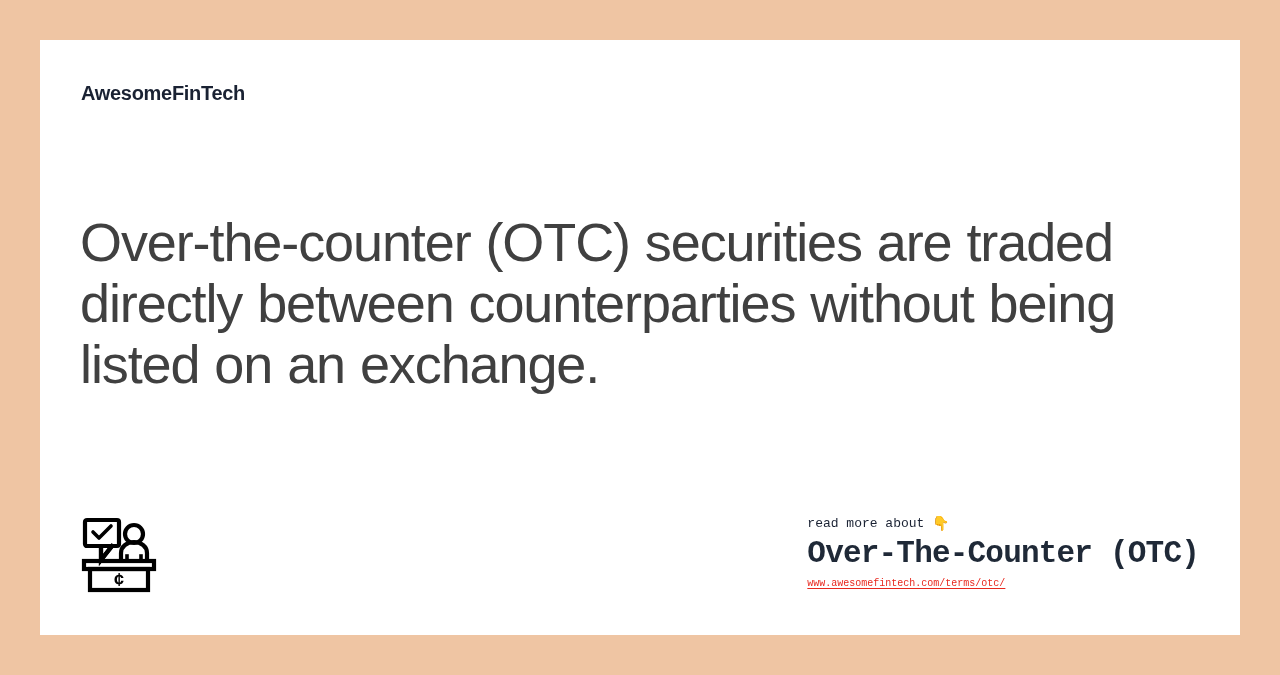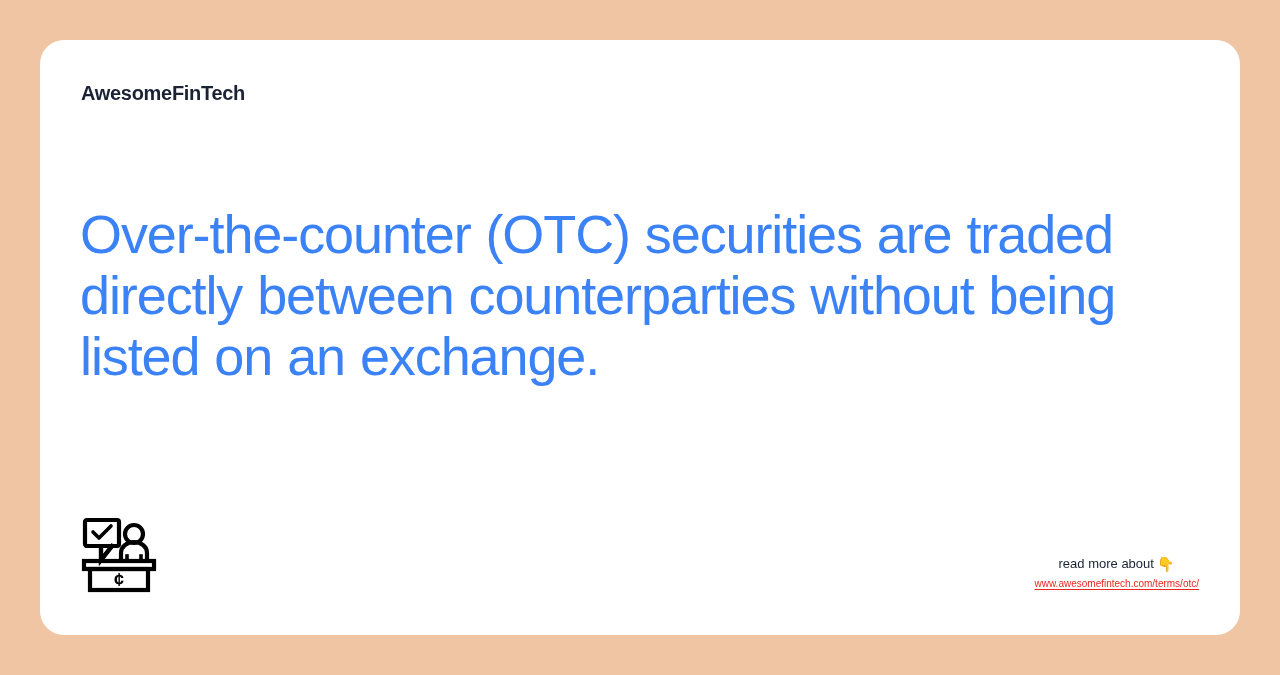--- a/index.html
+++ b/index.html
@@ -24,46 +24,45 @@
   }
 
   
   .card {
     position: absolute;
     left: 40px;
     top: 40px;
     width: 1200px;
     height: 595px;
     background: #ffffff;
-    border-radius: 24px;
   }
 
   
   .brand {
     position: absolute;
     left: 41px;
     top: 42px;
     font-size: 20px;
     font-weight: bold;
     letter-spacing: -0.3px;
     color: #1a2233;
     white-space: nowrap;
   }
 
   
   .headline {
     position: absolute;
     left: 40px;
-    top: 164px;
+    top: 172px;
     width: 1130px;
     font-size: 54px;
     line-height: 61px;
     font-weight: 300;
     letter-spacing: -1.1px;
-    color: #3b82f6;
+    color: #404040;
     word-spacing: 1px;
   }
 
   
   .footer {
     position: absolute;
     left: 0;
     right: 0;
     bottom: 0;
     height: 150px;
@@ -77,21 +76,22 @@
     width: 80px;
     height: 80px;
   }
   .term-icon svg { display: block; width: 80px; height: 80px; }
 
   
   .term-block {
     position: absolute;
     right: 41px;
     bottom: 42px;
-    text-align: center;
+    text-align: left;
+    font-family: Liberation Mono, monospace;
   }
 
   .read-more {
     font-size: 13px;
     font-weight: 400;
     color: #1a2233;
     line-height: 17px;
     white-space: nowrap;
   }
   .read-more .hand {
@@ -156,20 +156,21 @@
 
           <text x="38" y="73" font-family="'Liberation Sans', sans-serif" font-size="18" font-weight="bold" fill="#000000" stroke="none" text-anchor="middle">¢</text>
         </svg>
       </div>
 
       <div class="term-block">
         <div class="read-more">
           <span>read more about</span>
           <span class="hand">👇</span>
         </div>
+        <div class="term-title">Over-The-Counter (OTC)</div>
         <div>
           <a class="term-url" href="#">www.awesomefintech.com/terms/otc/</a>
         </div>
       </div>
 
     </div>
   </div>
 </div>
 
 </body></html>

